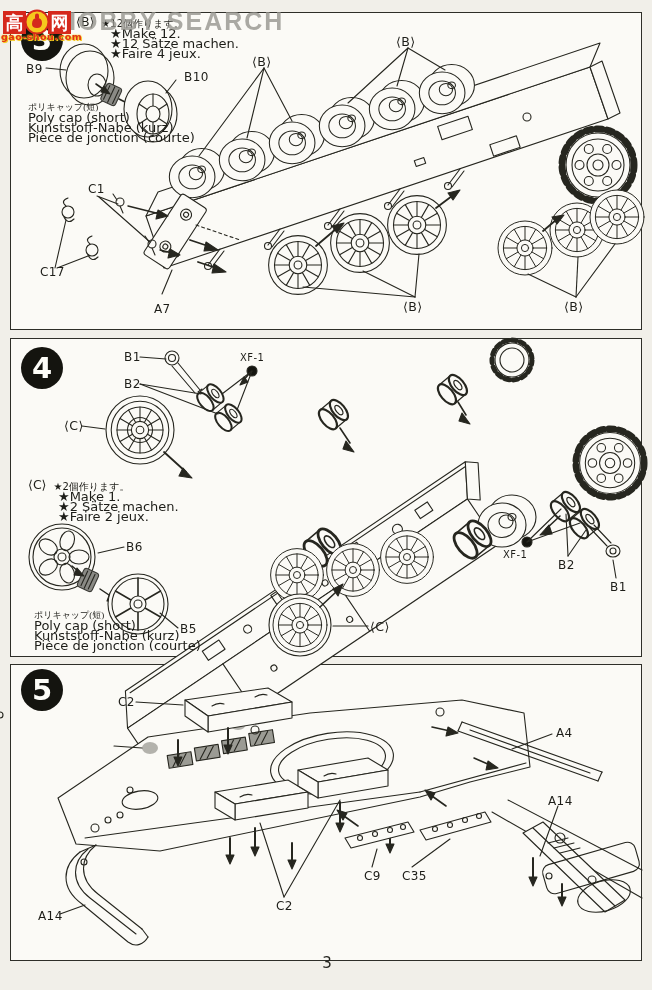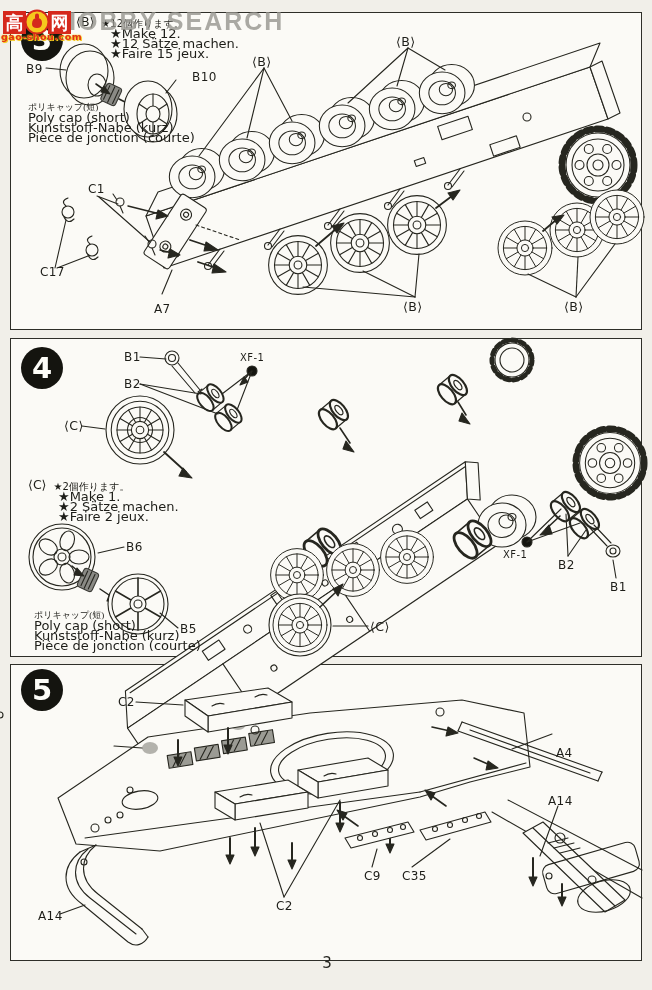--- a/index.html
+++ b/index.html
@@ -511,24 +511,24 @@
   <div class="step-circle" style="left:21px;top:347px">4</div>
   <div class="step-circle" style="left:21px;top:669px">5</div>
 
   <div class="inline-note" style="left:76px;top:14px">
     <span class="tagl">⟨B⟩</span>
     <span class="jp">★12個作ります。</span>
   </div>
   <div class="note-block" style="left:110px;top:29px">
     <div>★Make 12.</div>
     <div>★12 Sätze machen.</div>
-    <div>★Faire 15 jeux.</div>
+    <div>★Faire 4 jeux.</div>
   </div>
   <div class="plabel" style="left:26px;top:62px">B9</div>
-  <div class="plabel" style="left:192px;top:70px">B10</div>
+  <div class="plabel" style="left:184px;top:70px">B10</div>
   <div class="note-block" style="left:28px;top:102px">
     <div class="jp">ポリキャップ(短)</div>
     <div>Poly cap (short)</div>
     <div>Kunststoff-Nabe (kurz)</div>
     <div>Pièce de jonction (courte)</div>
   </div>
   <div class="plabel" style="left:88px;top:182px">C1</div>
   <div class="plabel" style="left:40px;top:265px">C17</div>
   <div class="plabel" style="left:154px;top:302px">A7</div>
   <div class="plabel tagl" style="left:252px;top:54px">⟨B⟩</div>
@@ -556,21 +556,21 @@
     <div>Poly cap (short)</div>
     <div>Kunststoff-Nabe (kurz)</div>
     <div>Pièce de jonction (courte)</div>
   </div>
   <div class="plabel small" style="left:503px;top:549px">XF-1</div>
   <div class="plabel" style="left:558px;top:558px">B2</div>
   <div class="plabel" style="left:610px;top:580px">B1</div>
   <div class="plabel tagl" style="left:370px;top:619px">⟨C⟩</div>
 
   <div class="plabel" style="left:118px;top:695px">C2</div>
-  <div class="plabel" style="left:556px;top:746px">A4</div>
+  <div class="plabel" style="left:556px;top:726px">A4</div>
   <div class="plabel" style="left:548px;top:794px">A14</div>
   <div class="plabel" style="left:38px;top:909px">A14</div>
   <div class="plabel" style="left:276px;top:899px">C2</div>
   <div class="plabel" style="left:364px;top:869px">C9</div>
   <div class="plabel" style="left:402px;top:869px">C35</div>
 
   <div class="page-number">3</div>
 
 </div>
 

